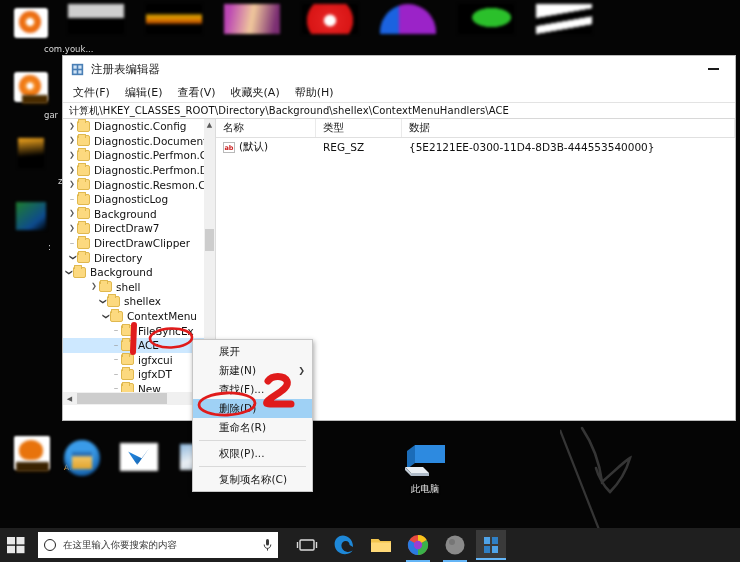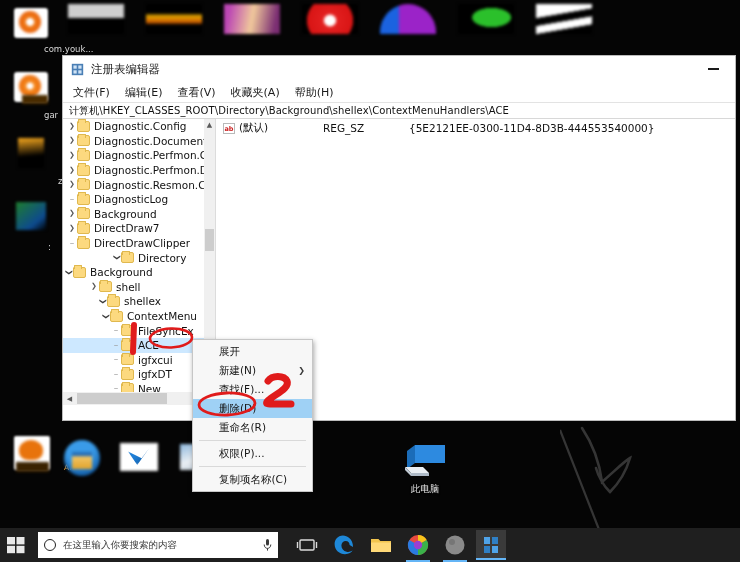--- a/index.html
+++ b/index.html
@@ -282,21 +282,21 @@
           <div class="trow" style="padding-left: 4px;">
             <span class="chev">❯</span>
             <span class="fld"></span>
             <span class="tlabel">DirectDraw7</span>
           </div>
           <div class="trow" style="padding-left: 4px;">
             <span class="dash">–</span>
             <span class="fld"></span>
             <span class="tlabel">DirectDrawClipper</span>
           </div>
-          <div class="trow" style="padding-left: 4px; margin-left: 44px;">
+          <div class="trow" style="padding-left: 4px;">
             <span class="chev open" style="transform: rotate(90deg);">❯</span>
             <span class="fld"></span>
             <span class="tlabel">Directory</span>
           </div>
           <div class="trow" style="">
             <span class="chev open" style="transform: rotate(90deg);">❯</span>
             <span class="fld"></span>
             <span class="tlabel">Background</span>
           </div>
           <div class="trow" style="padding-left: 26px;">
@@ -346,20 +346,25 @@
         <div class="thumb"></div>
       </div>
 
       <div id="hsb">
         <div class="arw">◀</div>
         <div class="thumb"></div>
       </div>
     </div>
 
     <div id="valpane">
+      <div id="vhead">
+        <div class="c1">名称</div>
+        <div class="c2">类型</div>
+        <div class="c3">数据</div>
+      </div>
       <div class="vrow">
         <div class="cell c1">
           <span class="abicon">ab</span>
           <span>(默认)</span>
         </div>
         <div class="cell c2">REG_SZ</div>
         <div class="cell c3">{5E2121EE-0300-11D4-8D3B-444553540000}</div>
       </div>
     </div>
   </div>

